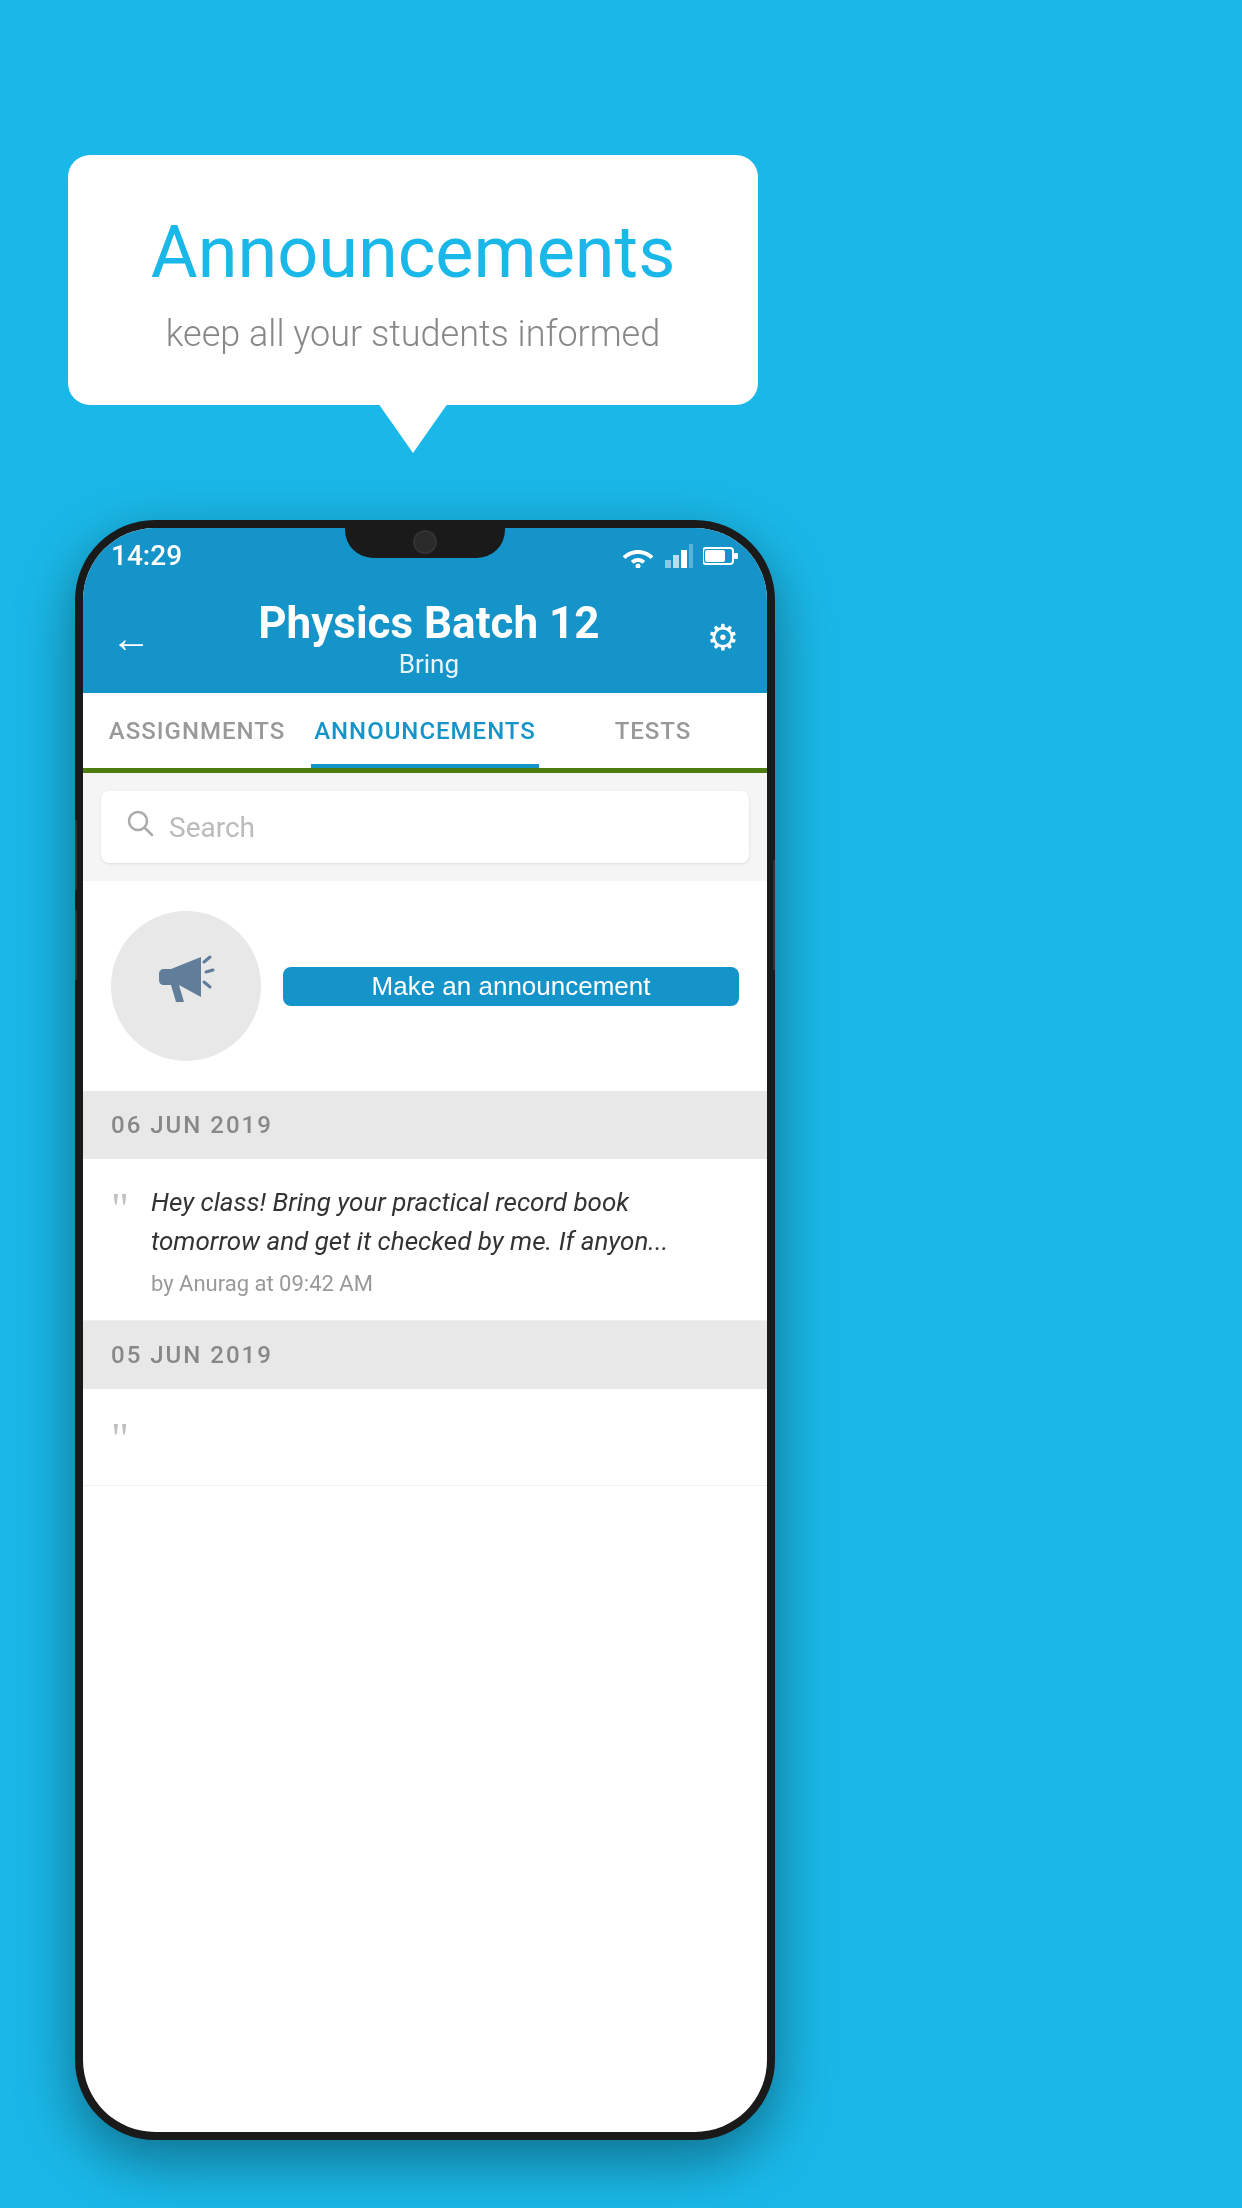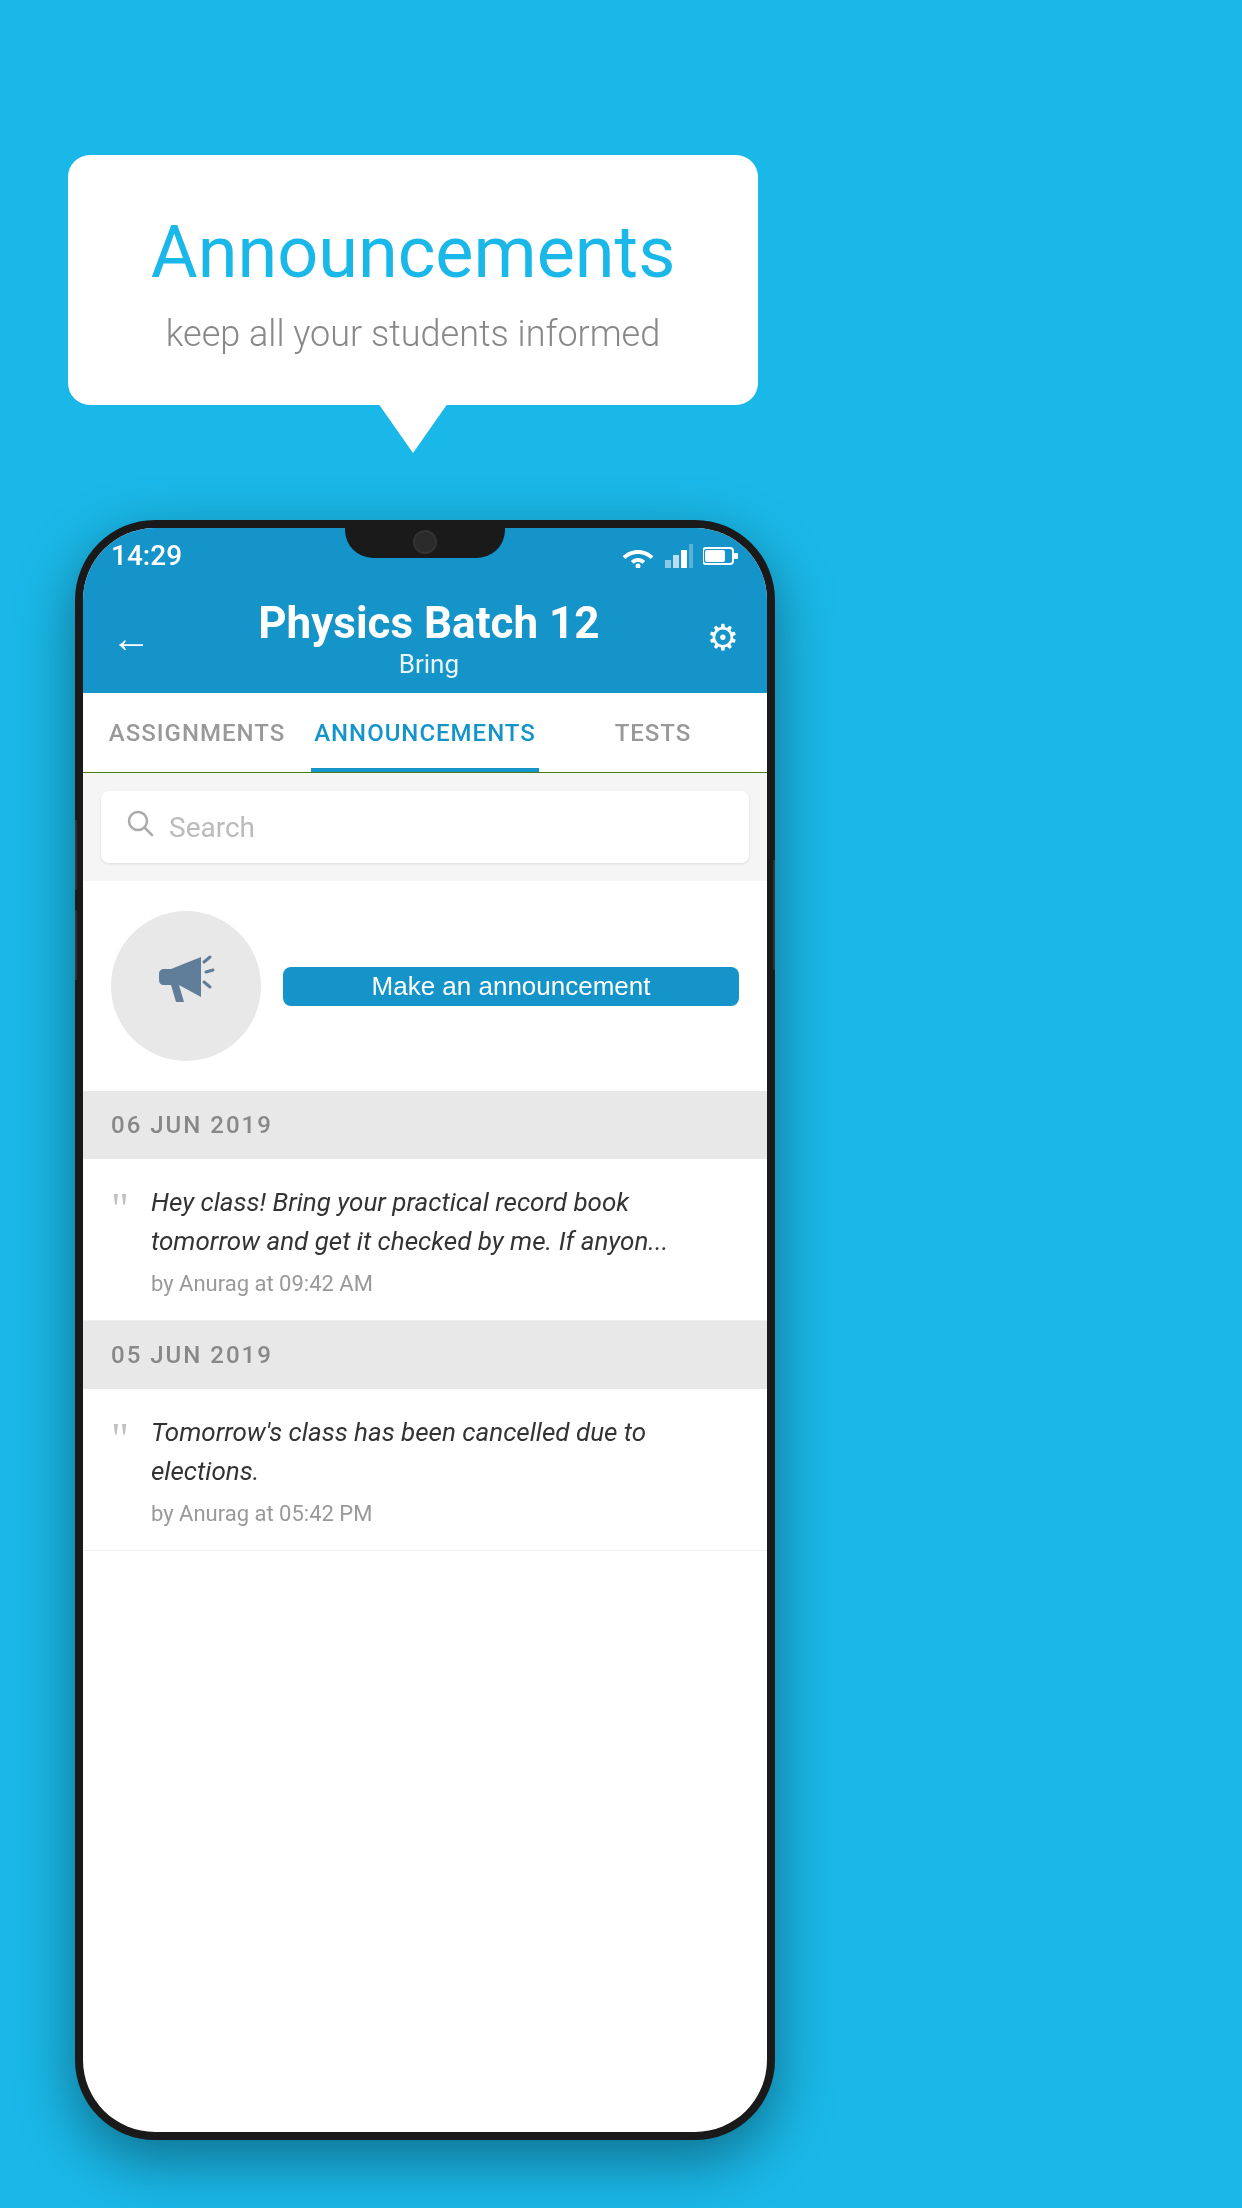--- a/index.html
+++ b/index.html
@@ -168,21 +168,21 @@
       color: white;
       font-size: 36px;
     }
 
     
     .tabs-bar {
       background: white;
       height: 80px;
       display: flex;
       align-items: stretch;
-      border-bottom: 1px solid #4d7c0f;
+      border-bottom: 5px solid #4d7c0f;
     }
 
     .tab-item {
       flex: 1;
       display: flex;
       align-items: center;
       justify-content: center;
       font-size: 24px;
       color: #999;
       font-weight: 500;
@@ -467,22 +467,18 @@
           <div class="announcement-content">
             <div class="announcement-text">Hey class! Bring your practical record book tomorrow and get it checked by me. If anyon...</div>
             <div class="announcement-meta">by Anurag at 09:42 AM</div>
           </div>
         </div>
 
         <div class="date-separator">05  JUN  2019</div>
 
         <div class="announcement-item">
           <div class="quote-icon">"</div>
-          <div class="announcement-content">
-            <div class="announcement-text">Tomorrow's class has been cancelled due to elections.</div>
-            <div class="announcement-meta">by Anurag at 05:42 PM</div>
-          </div>
         </div>
 
       </div>
     </div>
   </div>
 </div>
 
 </body></html>

